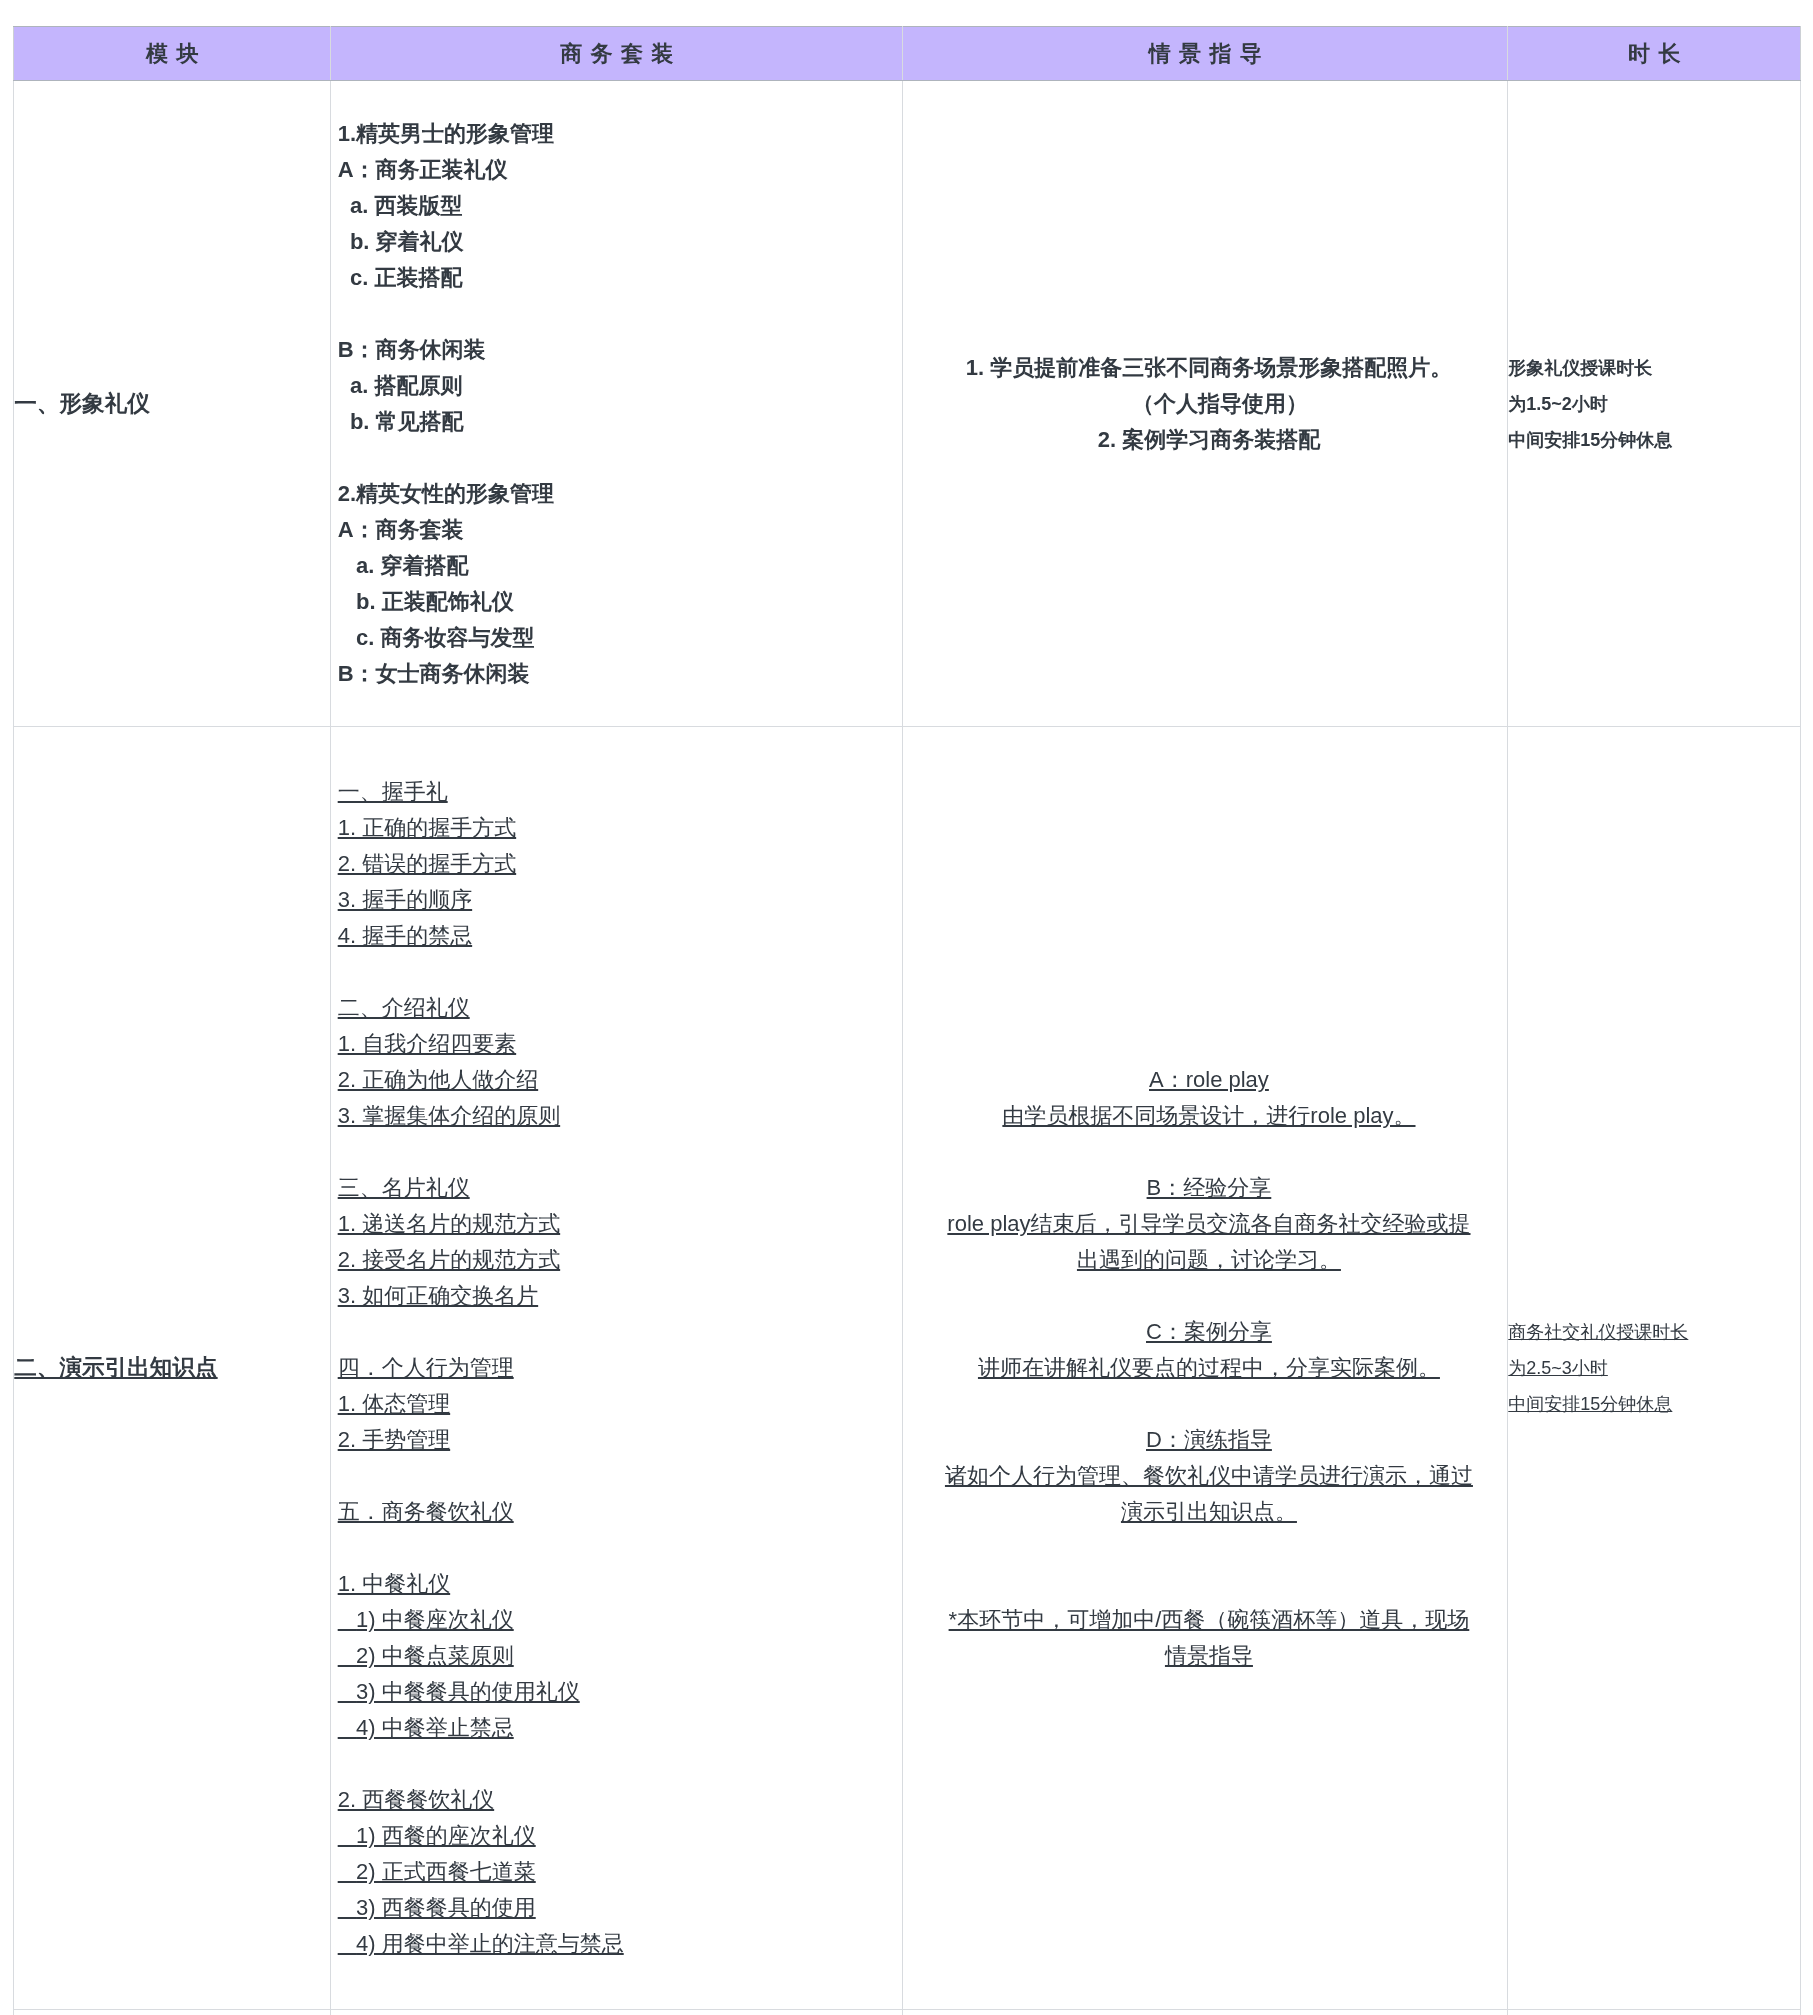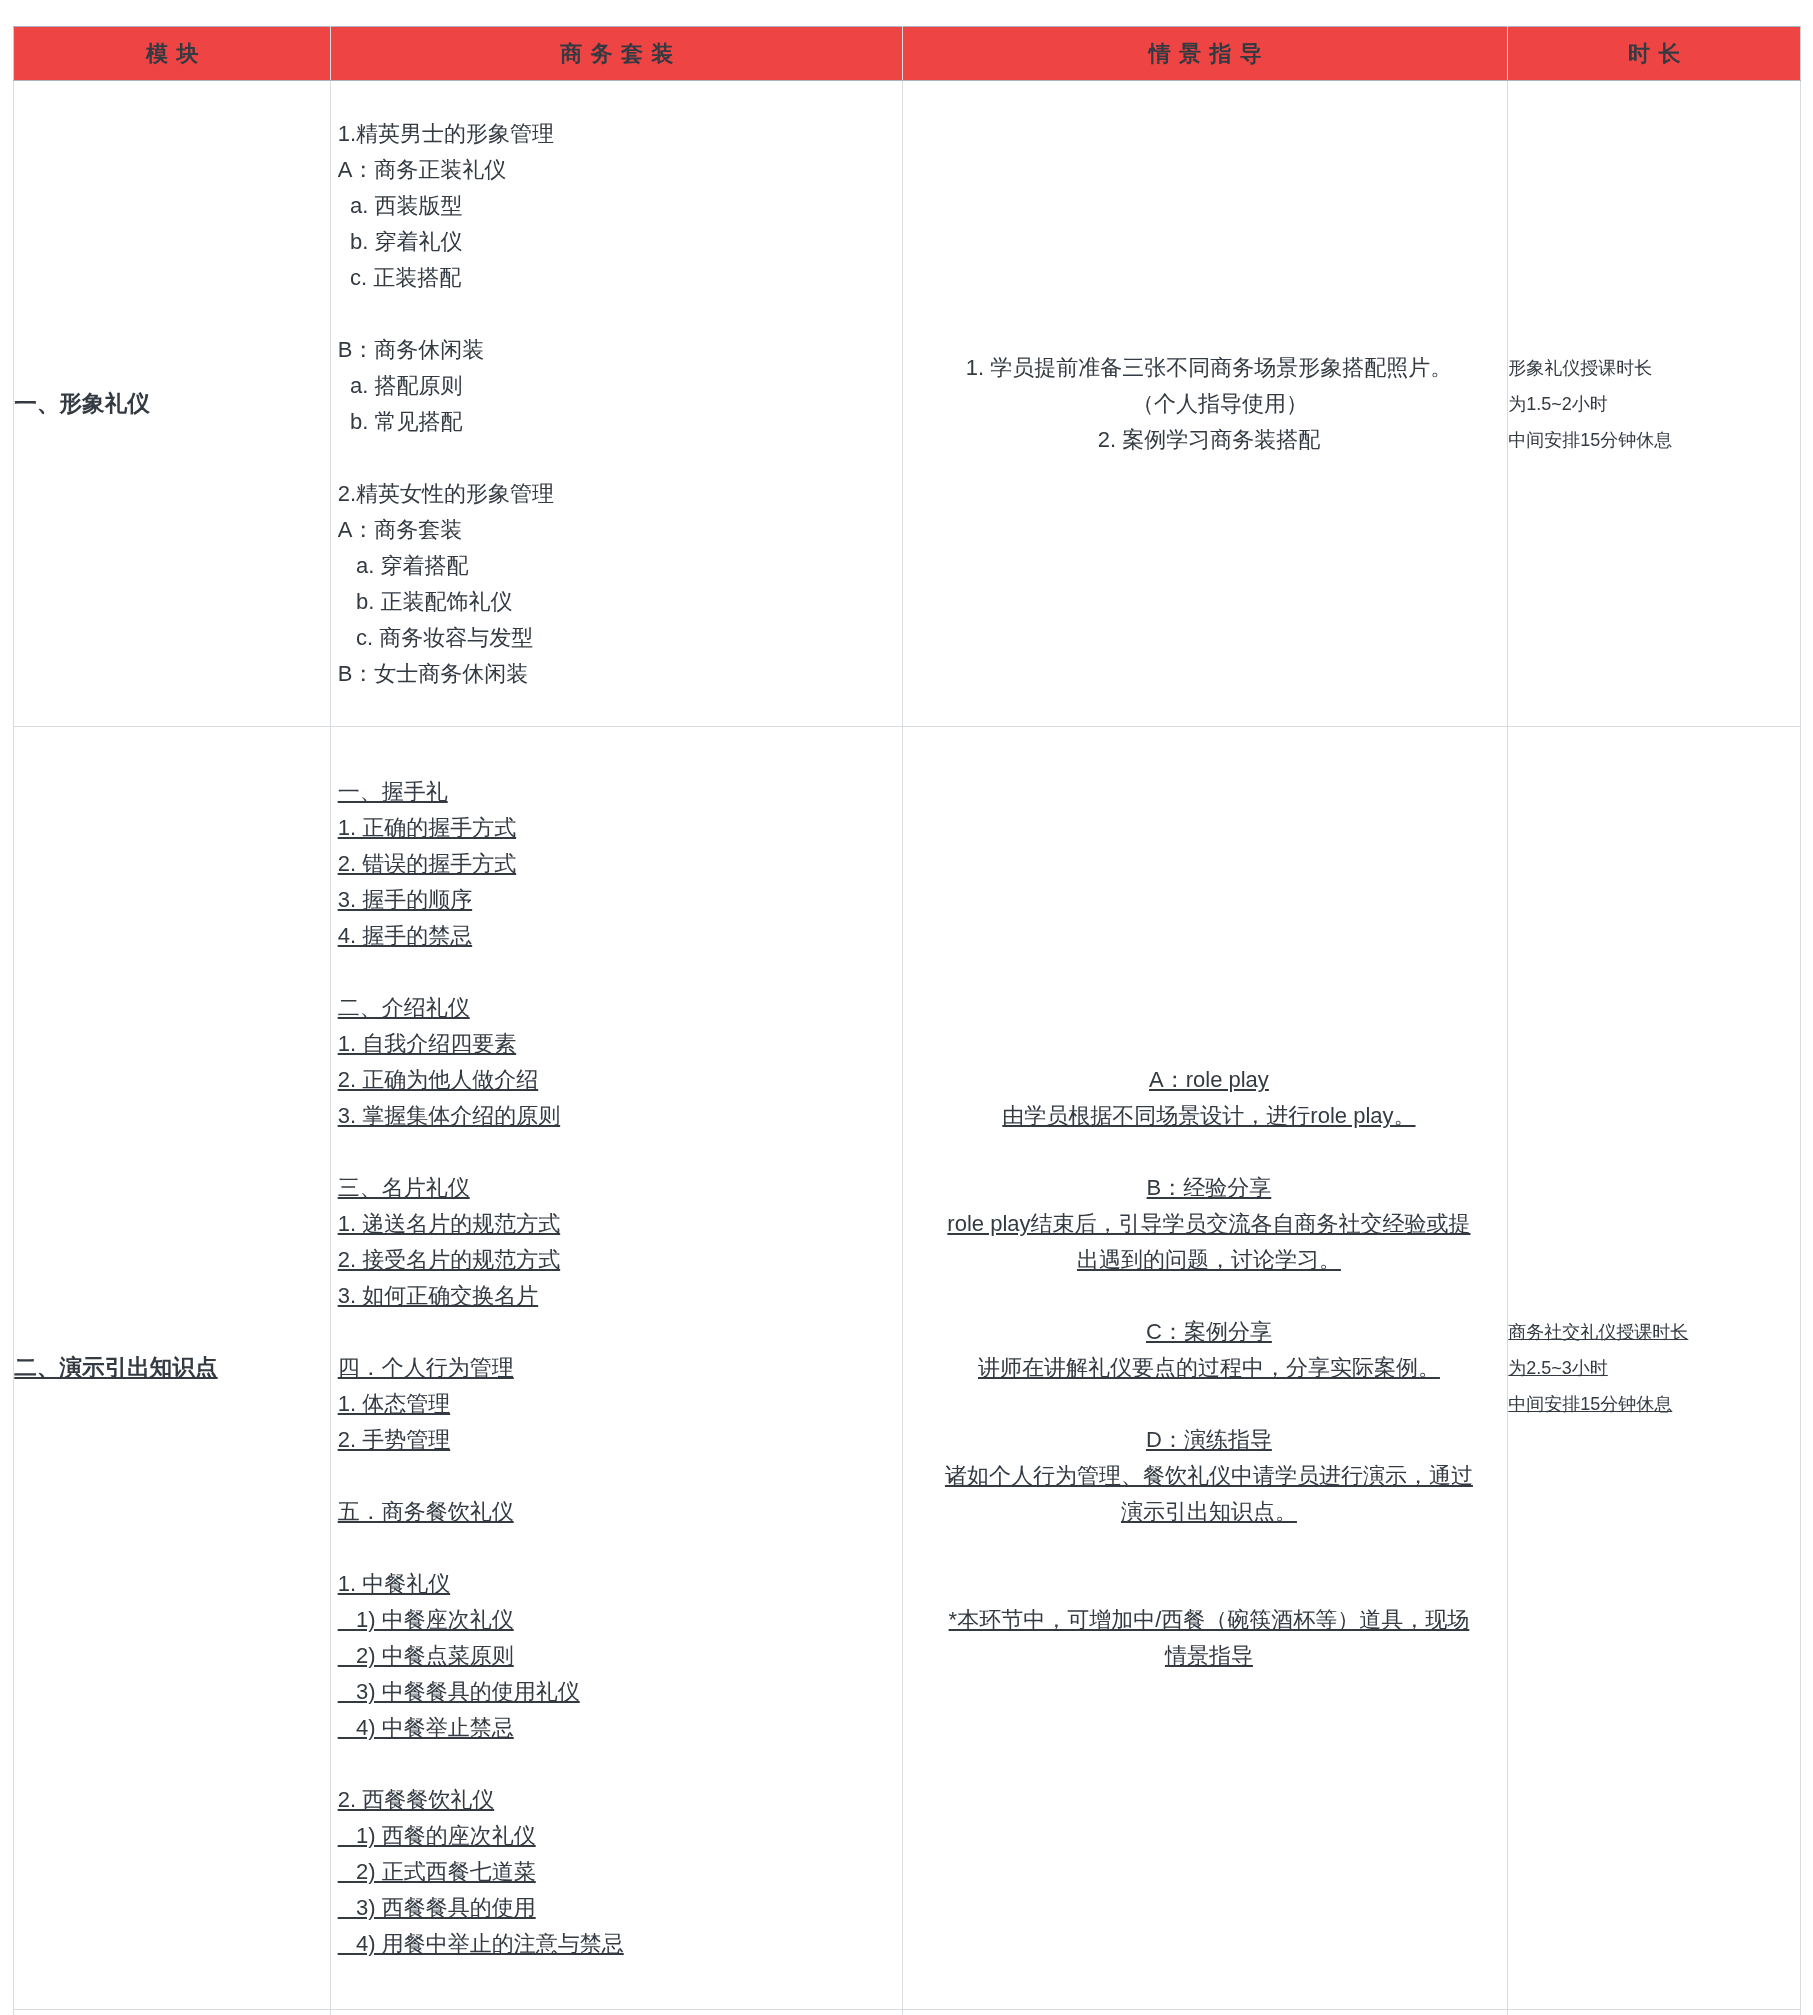--- a/index.html
+++ b/index.html
@@ -26,40 +26,40 @@
     border-bottom: 1.2px solid #ccd0d5;
     border-top: 1.6px solid #aeb4bc;
   }
   col.c-module   { width: 317px; }
   col.c-content  { width: 572px; }
   col.c-method   { width: 605px; }
   col.c-duration { width: 293px; }
 
   th {
     height: 53px;
-    background: #ef4444;
+    background: #c4b5fd;
     font-size: 22px;
     font-weight: 700;
     letter-spacing: 0.38em;
     text-indent: 0.38em;
     color: #333a42;
     border-bottom: 1.6px solid #aeb4bc;
     border-left: 1.2px solid #d8dbdf;
     vertical-align: middle;
     text-align: center;
     padding: 0;
   }
   th:first-child { border-left: none; }
 
   td {
     border: 1.2px solid #d8dbdf;
     vertical-align: middle;
     padding: 0;
   }
-  tbody tr:nth-child(1) td { height: 645px; }
+  tbody tr:nth-child(1) td { height: 645px; font-weight: bold; }
   tbody tr:nth-child(2) td { height: 1282px; text-decoration: underline; }
   tbody tr:nth-child(3) td { height: 626px; }
 
   td.module {
     text-align: left;
     font-size: 22.6px;
     font-weight: 700;
     line-height: 36px;
   }
   td.content .txt,

